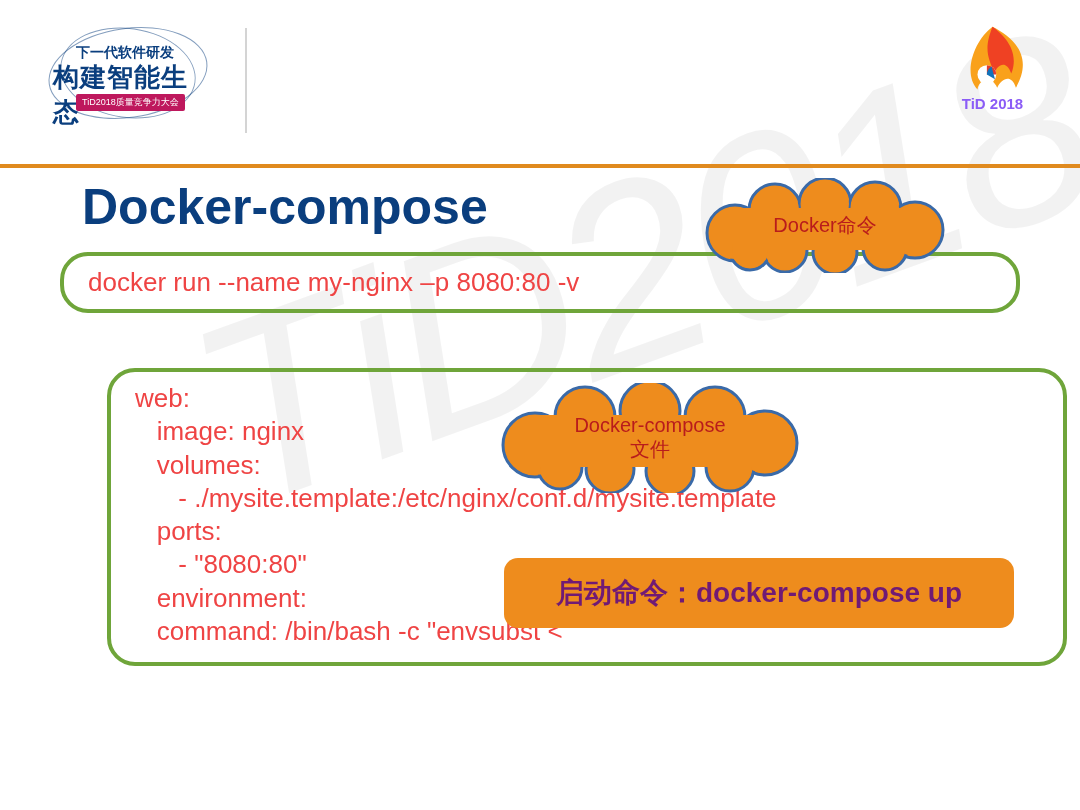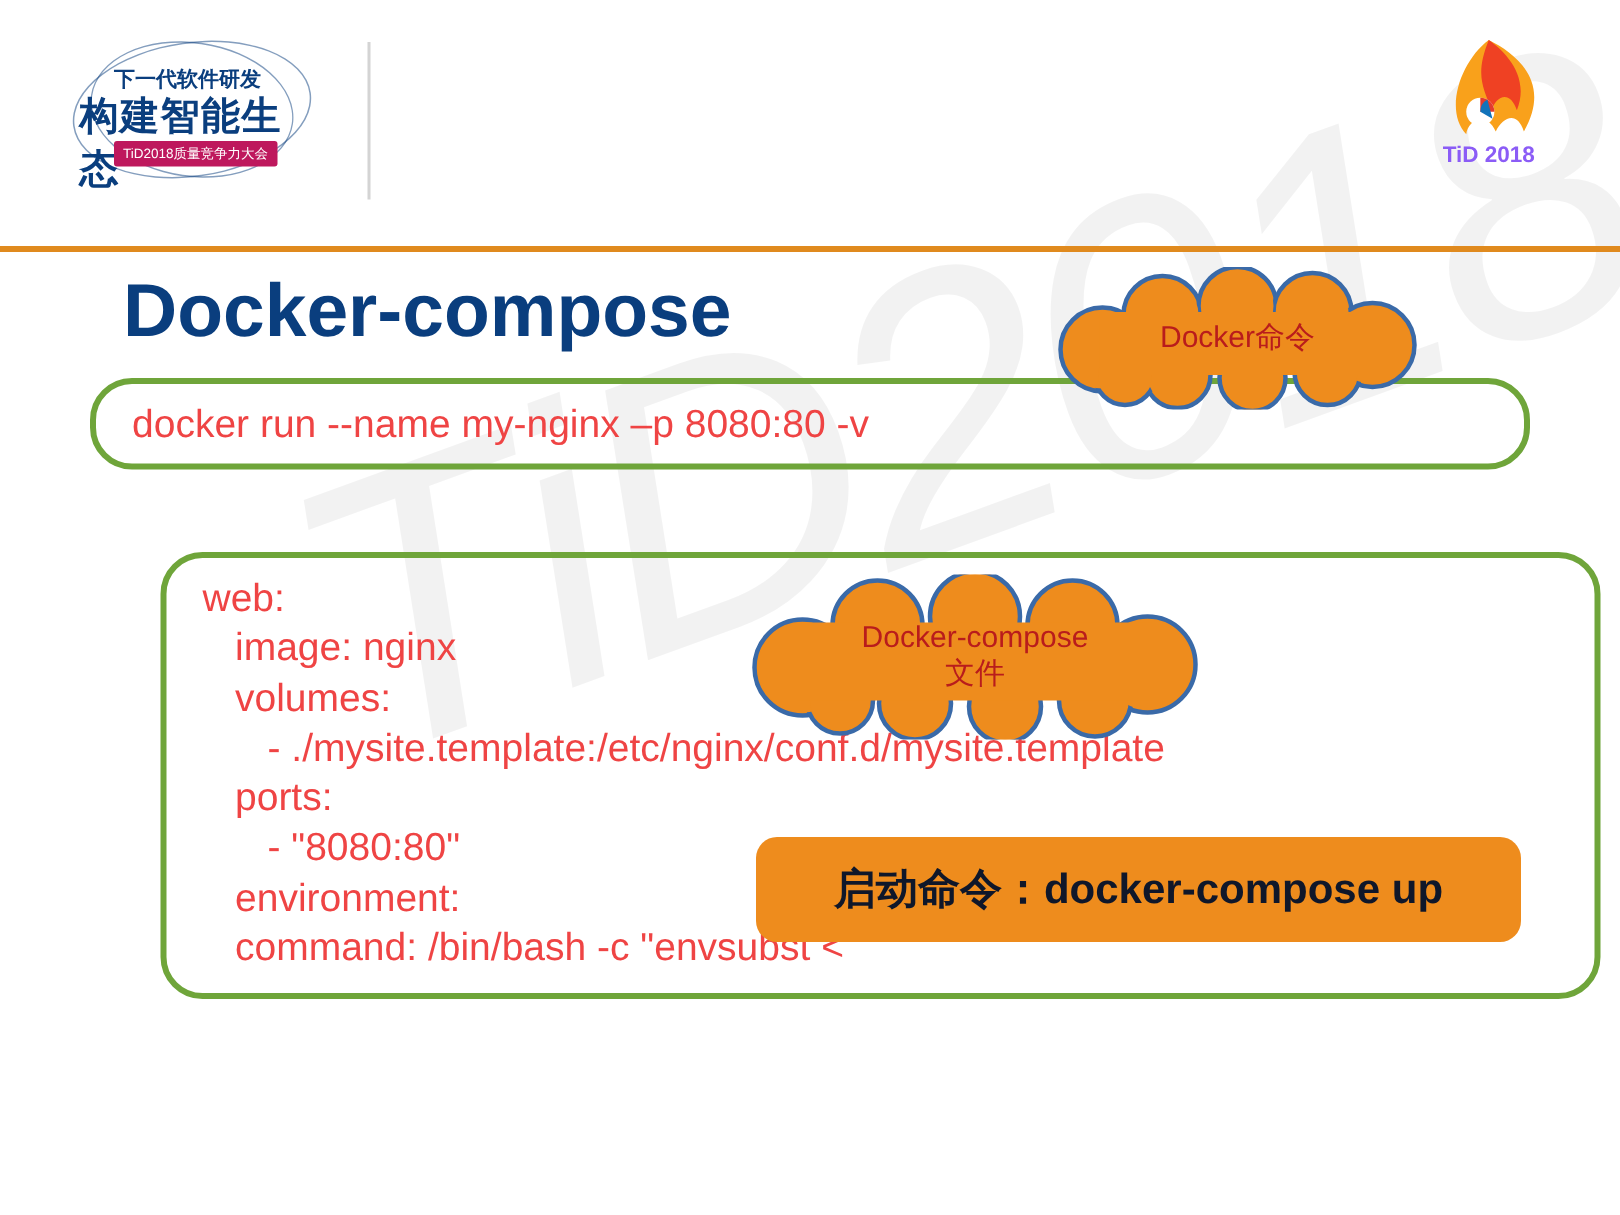--- a/index.html
+++ b/index.html
@@ -154,21 +154,21 @@
   }
   .cloud1 { left:695px; top:178px; width:260px; height:95px; }
   .cloud2 { left:490px; top:383px; width:320px; height:110px; }
   
   .pill {
     position:absolute;
     left:504px; top:558px;
     width:510px; height:70px;
     background:#ee8c1d;
     border-radius:14px;
-    color:#0f172a;
+    color:#701a75;
     font-size:28px;
     font-weight:700;
     display:flex;
     align-items:center;
     justify-content:center;
     z-index:4;
   }
 </style>
 </head>
 <body>

